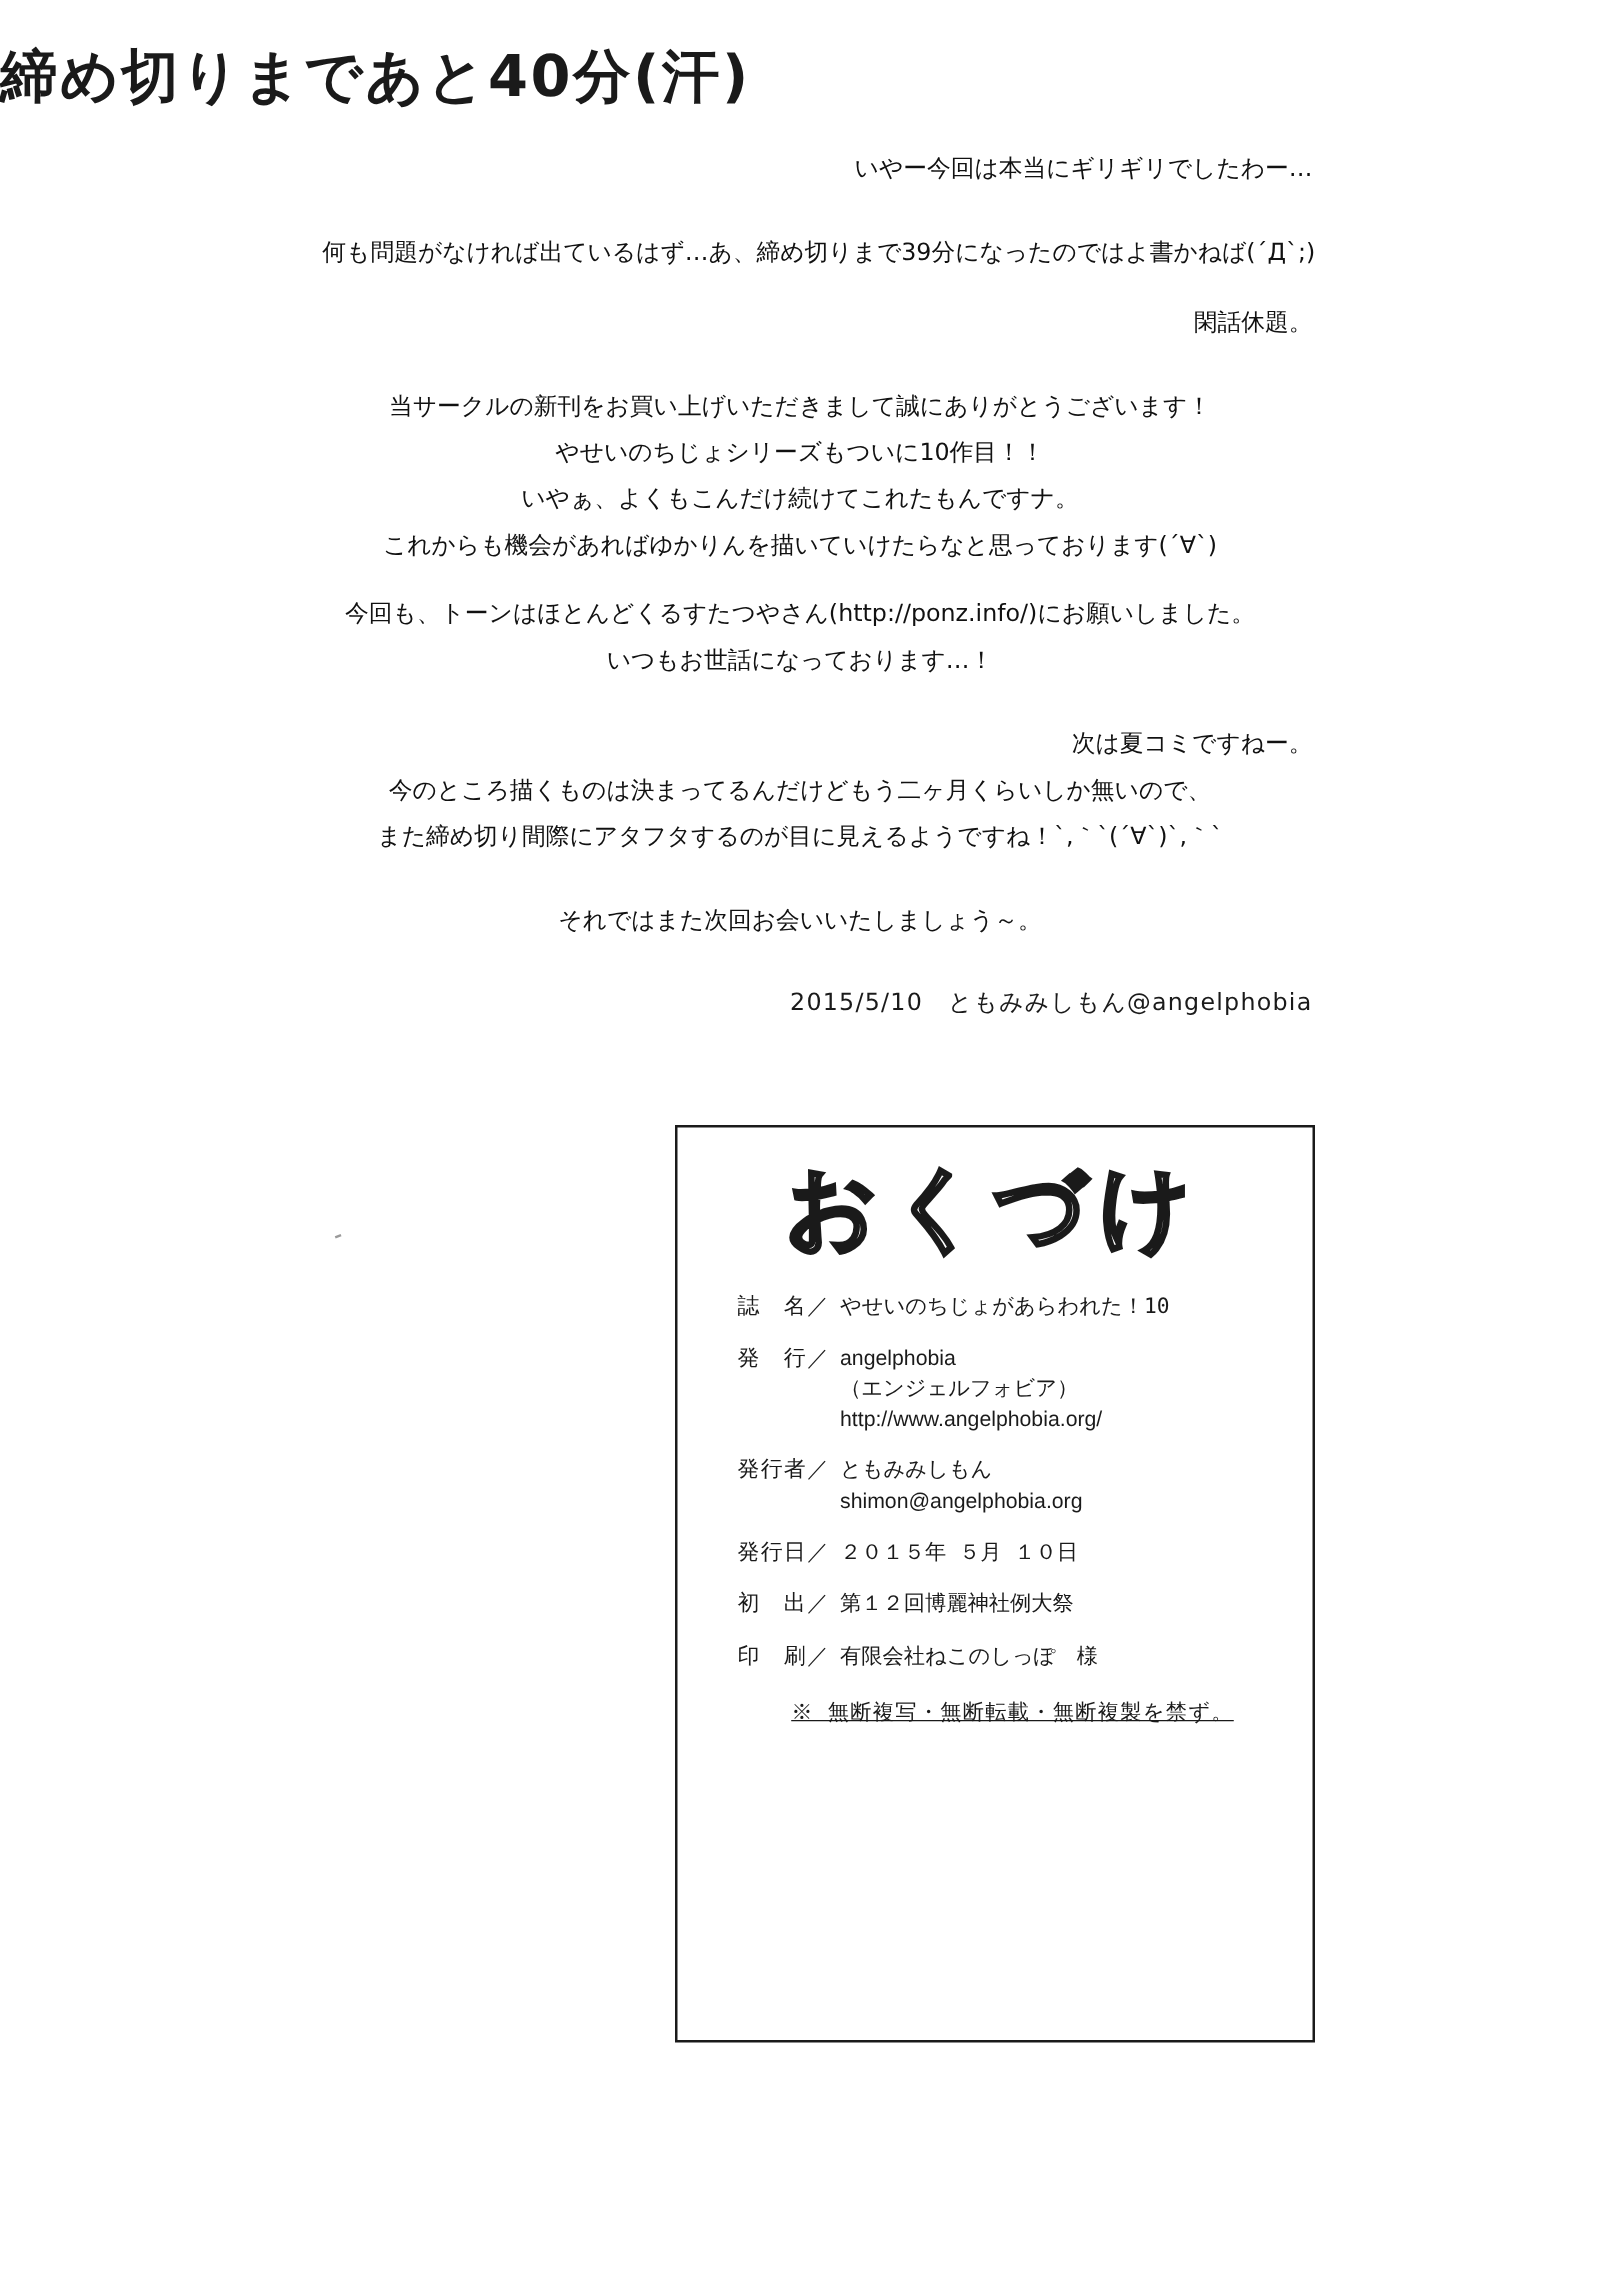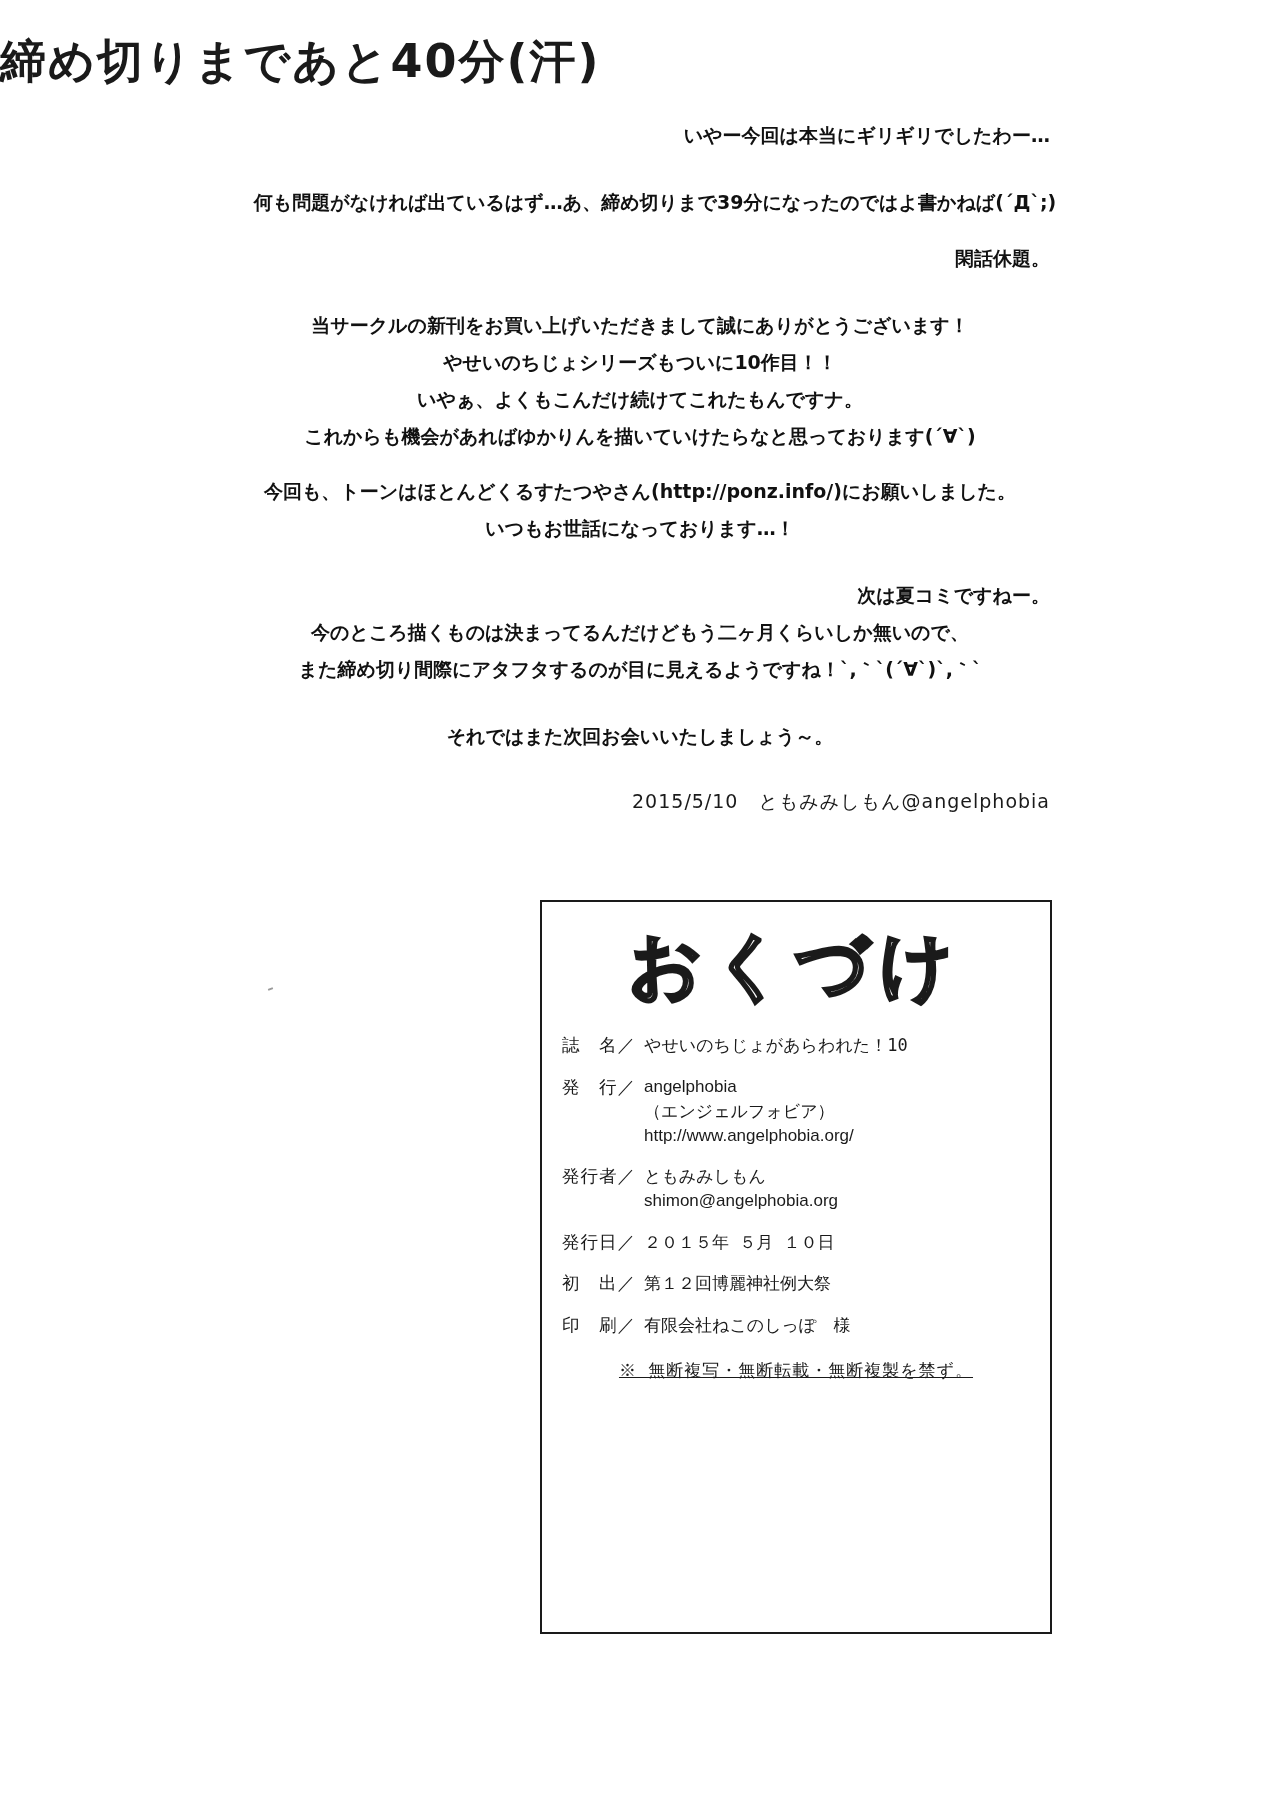--- a/index.html
+++ b/index.html
@@ -43,21 +43,20 @@
   .aw-body {
     margin-top: 22px;
     font-size: 19px;
     line-height: 1.95;
     color: #111;
   }
 
   .aw-para {
     margin: 0;
     padding: 0 60px;
-    font-weight: bold;
   }
   .aw-para.right  { text-align: right;  padding-right: 230px; }
   .aw-para.center { text-align: center; }
   .aw-para.near-right { text-align: right; padding-right: 230px; }
 
   .gap-sm { height: 18px; }
   .gap-md { height: 30px; }
 
   .sign {
     text-align: right;
@@ -86,21 +85,21 @@
     letter-spacing: 10px;
     margin-top: 24px;
     color: #fff;
     -webkit-text-stroke: 3px #1a1a1a;
     font-family: "DejaVu Sans", sans-serif;
     line-height: 1.1;
   }
 
   .fields {
     margin-top: 28px;
-    padding-left: 20px;
+    padding-left: 48px;
     padding-right: 20px;
     font-family: "DejaVu Sans Mono", monospace;
     font-size: 17px;
     line-height: 1.45;
   }
 
   .field {
     display: flex;
     align-items: flex-start;
     margin-bottom: 16px;

